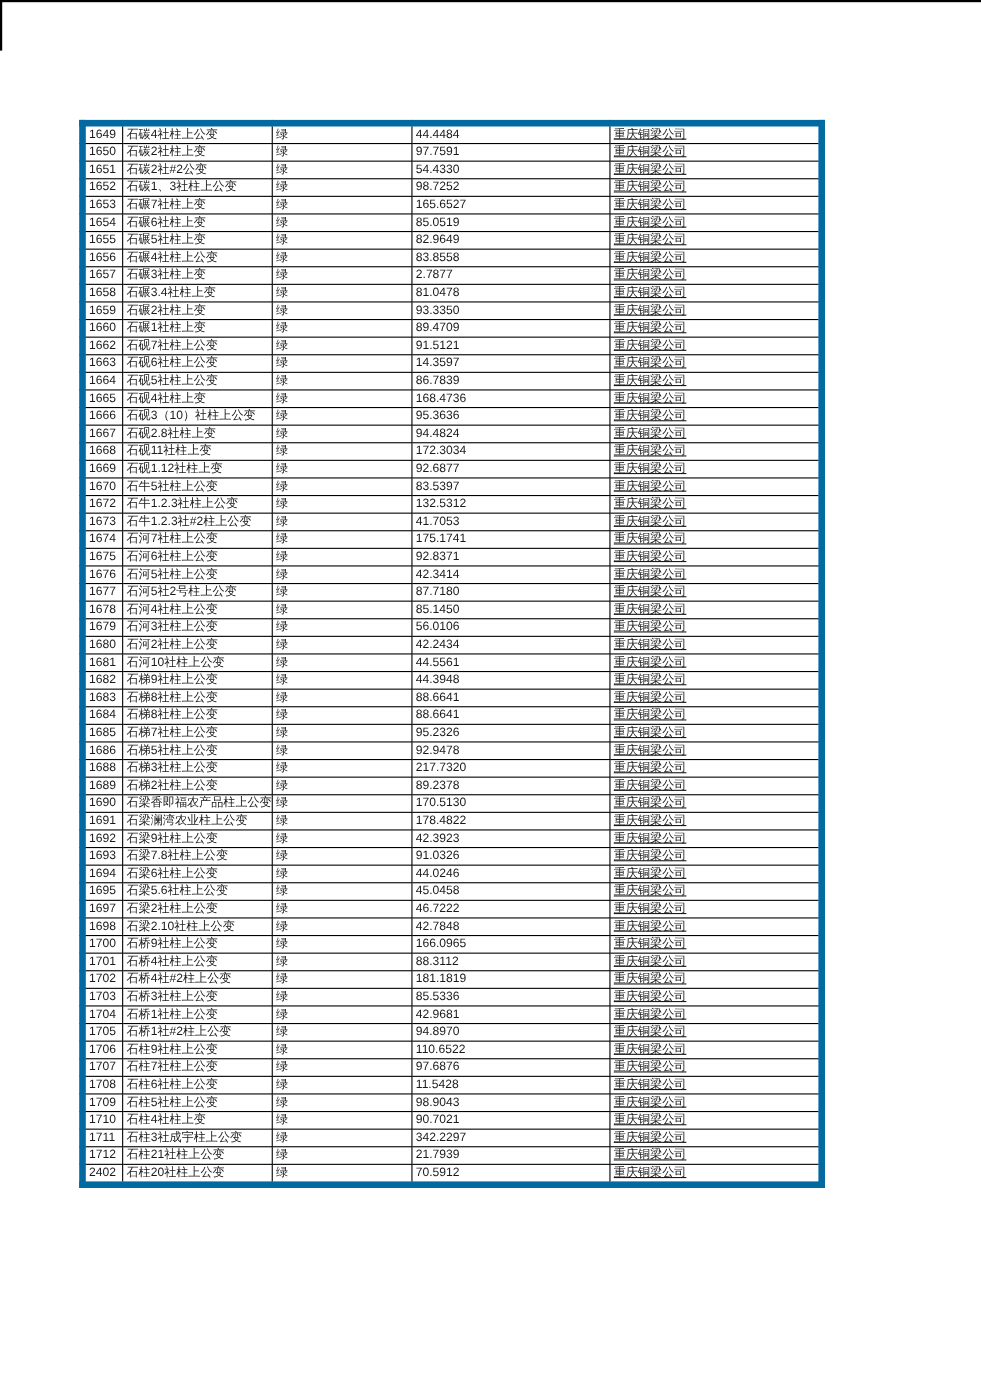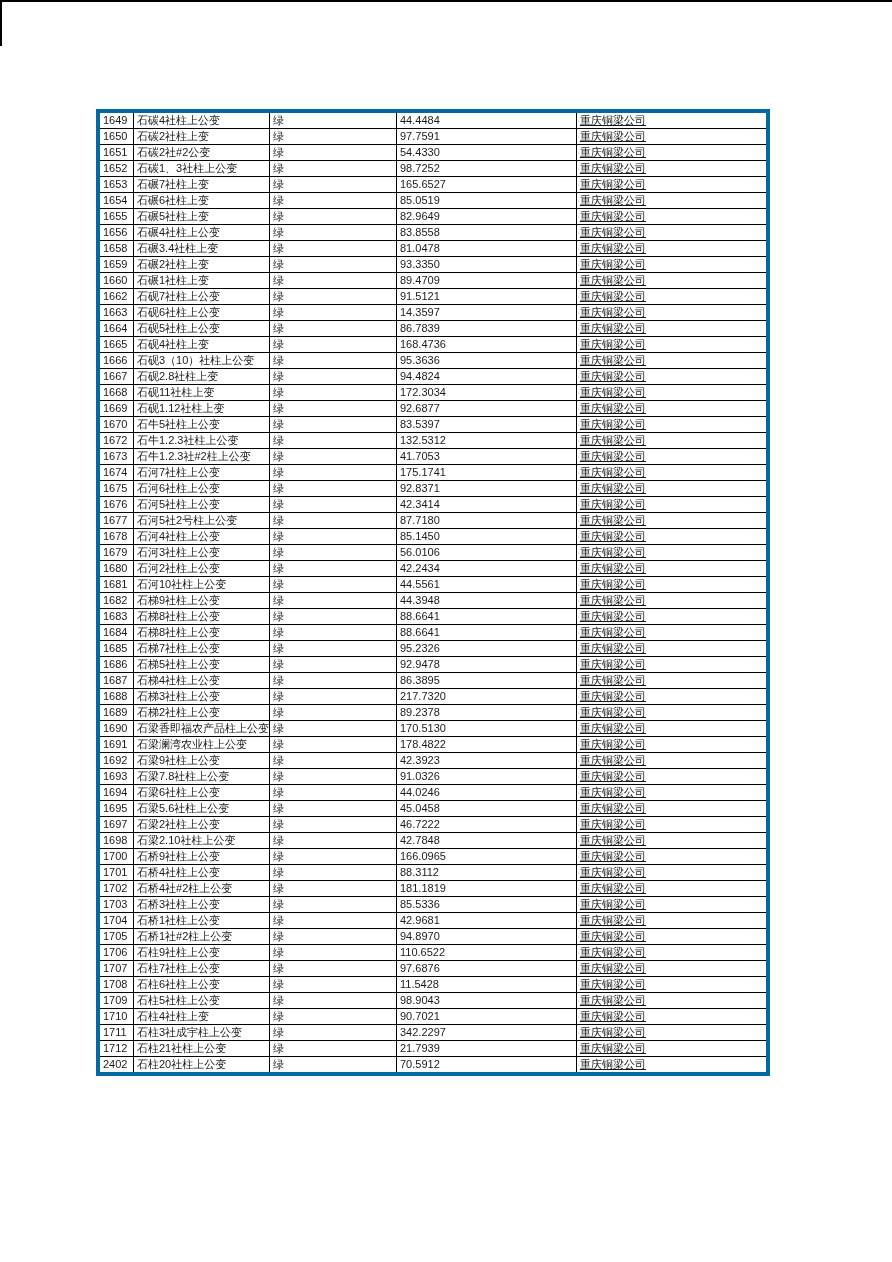--- a/index.html
+++ b/index.html
@@ -21,25 +21,25 @@
     background: #000000;
   }
   .corner-mark {
     position: absolute;
     top: 0; left: 0;
     width: 2px; height: 46px;
     background: #000000;
   }
   table.sheet {
     position: absolute;
-    left: 96px;
+    left: 72px;
     top: 109px;
     border-collapse: collapse;
     table-layout: fixed;
-    border: 4px solid #0369a1;
+    border: 6px solid #0369a1;
     padding-left: 20px;
   }
   table.sheet td {
     border: 1px solid #000000;
     height: 15px;
     padding: 0 0 0 3px;
     font-size: 11px;
     line-height: 15px;
     color: #1a1a1a;
     white-space: nowrap;
@@ -110,20 +110,27 @@
         <td class="cell-company">重庆铜梁公司</td>
       </tr>
       <tr>
         <td class="cell-id">1656</td>
         <td class="cell-name">石碾4社柱上公变</td>
         <td class="cell-green">绿</td>
         <td class="cell-value">83.8558</td>
         <td class="cell-company">重庆铜梁公司</td>
       </tr>
       <tr>
+        <td class="cell-id">1657</td>
+        <td class="cell-name">石碾3社柱上变</td>
+        <td class="cell-green">绿</td>
+        <td class="cell-value">2.7877</td>
+        <td class="cell-company">重庆铜梁公司</td>
+      </tr>
+      <tr>
         <td class="cell-id">1658</td>
         <td class="cell-name">石碾3.4社柱上变</td>
         <td class="cell-green">绿</td>
         <td class="cell-value">81.0478</td>
         <td class="cell-company">重庆铜梁公司</td>
       </tr>
       <tr>
         <td class="cell-id">1659</td>
         <td class="cell-name">石碾2社柱上变</td>
         <td class="cell-green">绿</td>
@@ -296,27 +303,20 @@
         <td class="cell-name">石梯7社柱上公变</td>
         <td class="cell-green">绿</td>
         <td class="cell-value">95.2326</td>
         <td class="cell-company">重庆铜梁公司</td>
       </tr>
       <tr>
         <td class="cell-id">1686</td>
         <td class="cell-name">石梯5社柱上公变</td>
         <td class="cell-green">绿</td>
         <td class="cell-value">92.9478</td>
-        <td class="cell-company">重庆铜梁公司</td>
-      </tr>
-      <tr>
-        <td class="cell-id">1687</td>
-        <td class="cell-name">石梯4社柱上公变</td>
-        <td class="cell-green">绿</td>
-        <td class="cell-value">86.3895</td>
         <td class="cell-company">重庆铜梁公司</td>
       </tr>
       <tr>
         <td class="cell-id">1688</td>
         <td class="cell-name">石梯3社柱上公变</td>
         <td class="cell-green">绿</td>
         <td class="cell-value">217.7320</td>
         <td class="cell-company">重庆铜梁公司</td>
       </tr>
       <tr>

